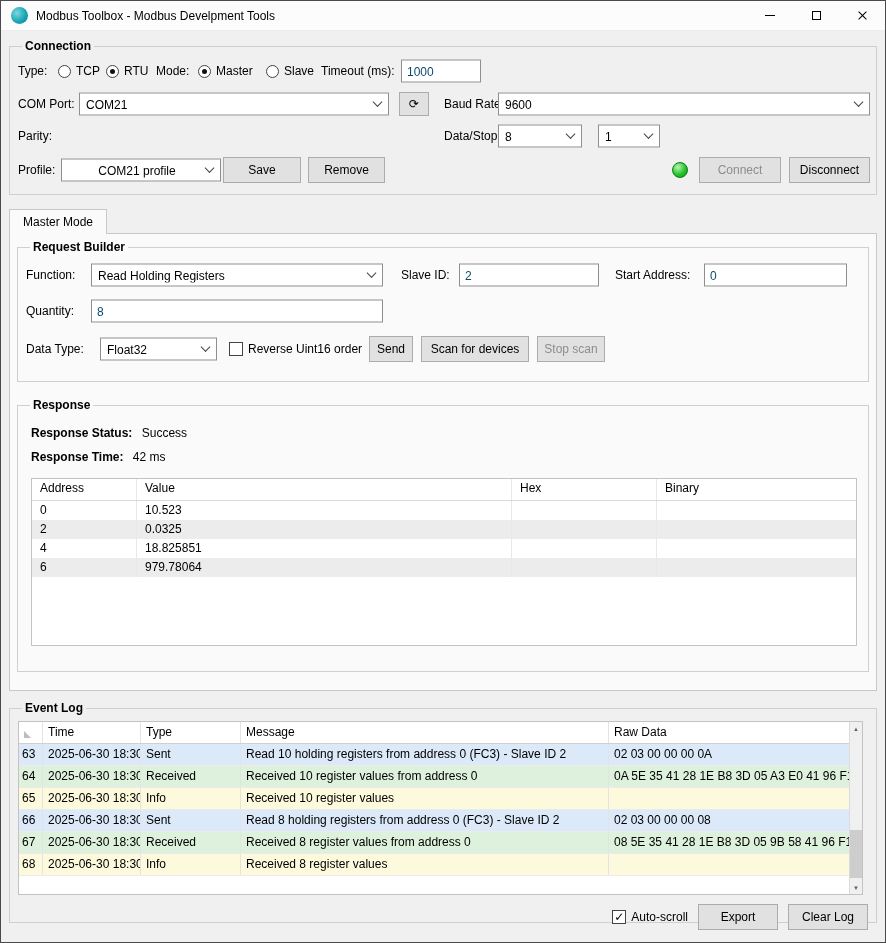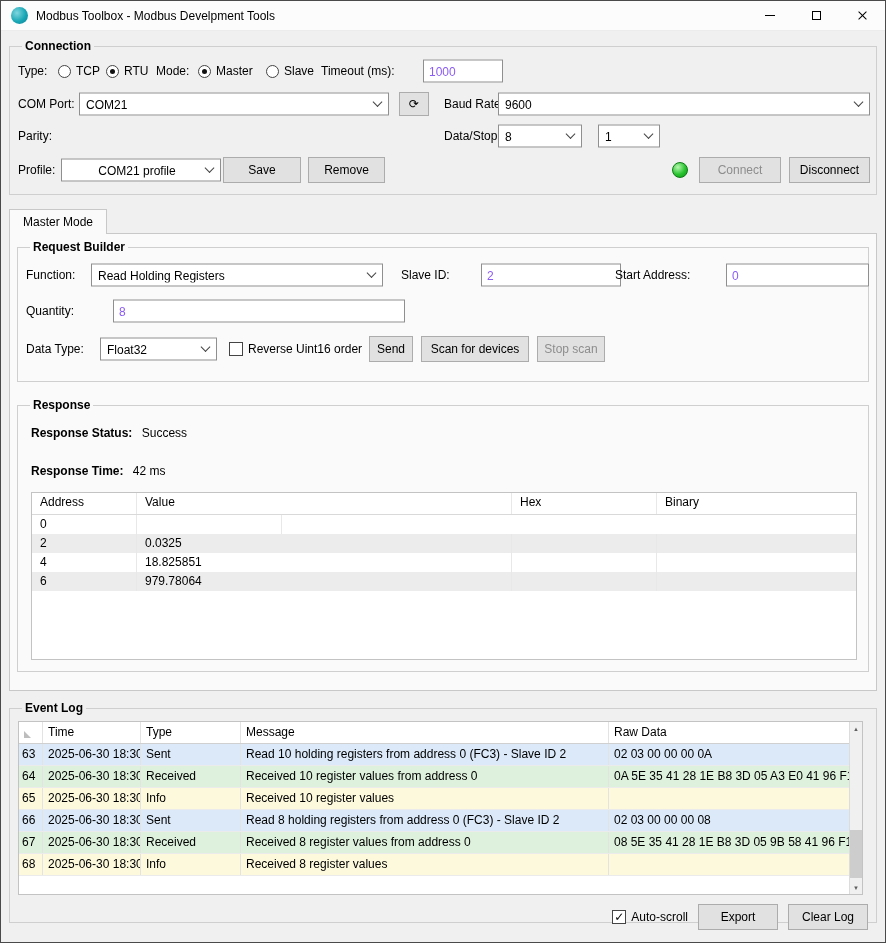--- a/index.html
+++ b/index.html
@@ -20,21 +20,21 @@
   .glyph-close::before, .glyph-close::after { content: ""; position: absolute; left: 5px; top: 0; width: 1px; height: 11px; background: #000; }
   .glyph-close::before { transform: rotate(45deg); }
   .glyph-close::after { transform: rotate(-45deg); }
 
   
   fieldset { border: 1px solid #cfcfcf; position: relative; }
   legend { font-weight: bold; padding: 0 3px; margin-left: 4px; font-size: 12px; }
   .row { position: relative; }
   .ctl { position: absolute; top: 50%; transform: translateY(-50%); }
   .lbl { white-space: nowrap; }
-  .textbox { height: 23px; border: 1px solid #8f8f8f; background: #fff; padding: 2px 5px; font: 12px "Liberation Sans", sans-serif; color: #8b5cf6; margin-left: 22px; }
+  .textbox { height: 23px; border: 1px solid #8f8f8f; background: #fff; padding: 2px 5px; font: 12px "Liberation Sans", sans-serif; color: #0c4a6e; }
   .combo { height: 23px; border: 1px solid #8f8f8f; background: #fff; display: flex; align-items: center; padding: 0 7px 0 6px; }
   .combo .txt { flex: 1; overflow: hidden; white-space: nowrap; }
   .combo.gray { background: #d6d6d6; }
   .chev { width: 7px; height: 7px; border-right: 1px solid #444; border-bottom: 1px solid #444; transform: rotate(45deg); margin-top: -4px; flex: 0 0 7px; }
   .btn { height: 26px; background: #e1e1e1; border: 1px solid #acacac; display: inline-flex; align-items: center; justify-content: center; font-size: 12px; padding: 0 10px; white-space: nowrap; }
   .btn.disabled { color: #8d8d8d; }
   .radio-item, .cb-item { display: inline-flex; align-items: center; white-space: nowrap; }
   .radio { width: 13px; height: 13px; border: 1px solid #444; border-radius: 50%; background: #fff; display: inline-block; position: relative; margin-right: 5px; flex: 0 0 13px; }
   .radio.checked::after { content: ""; position: absolute; left: 3px; top: 3px; right: 3px; bottom: 3px; border-radius: 50%; background: #111; }
   .cb { width: 14px; height: 14px; border: 1px solid #444; background: #fff; display: inline-flex; align-items: center; justify-content: center; font-size: 12px; font-weight: bold; margin-right: 5px; flex: 0 0 14px; }
@@ -46,21 +46,21 @@
 
   
   .tabstrip { height: 25px; margin: 14px 8px 0 8px; display: flex; }
   .tab { background: #fafafa; border: 1px solid #c8c8c8; border-bottom: none; padding: 0 13px; display: flex; align-items: center; position: relative; z-index: 2; }
   .tabpanel { margin: -1px 8px 0 8px; background: #fafafa; border: 1px solid #c8c8c8; height: 458px; padding: 6px 7px 0 7px; }
 
   .request-builder { height: 142px; padding: 2px 8px 4px 8px; margin-bottom: 16px; }
   .response-group { height: 274px; padding: 2px 8px 4px 8px; }
 
   .status-line { margin: 12px 0 0 5px; }
-  .status-line.second { margin-top: 24px; }
+  .status-line.second { margin-top: 10px; }
   .status-line .b { font-weight: bold; margin-right: 6px; }
 
   
   .resp-table { margin: 14px 0 0 5px; width: 826px; height: 168px; border: 1px solid #c3c3c3; background: #fff; overflow: hidden; }
   .resp-row { display: flex; height: 19px; }
   .resp-row.head { height: 22px; border-bottom: 1px solid #d9d9d9; }
   .resp-cell { padding: 2px 8px; border-right: 1px solid #e8e8e8; overflow: hidden; white-space: nowrap; }
   .resp-cell.c0 { width: 105px; }
   .resp-cell.c1 { width: 375px; }
   .resp-cell.c2 { width: 145px; }
@@ -242,20 +242,21 @@
         <div class="resp-row head">
           <div class="resp-cell c0">Address</div>
           <div class="resp-cell c1">Value</div>
           <div class="resp-cell c2">Hex</div>
           <div class="resp-cell c3">Binary</div>
         </div>
         <div>
 
             <div class="resp-row">
               <div class="resp-cell c0">0</div>
+              <div class="resp-cell c1">10.523</div>
               <div class="resp-cell c2"></div>
               <div class="resp-cell c3"></div>
             </div>
 
             <div class="resp-row alt">
               <div class="resp-cell c0">2</div>
               <div class="resp-cell c1">0.0325</div>
               <div class="resp-cell c2"></div>
               <div class="resp-cell c3"></div>
             </div>

